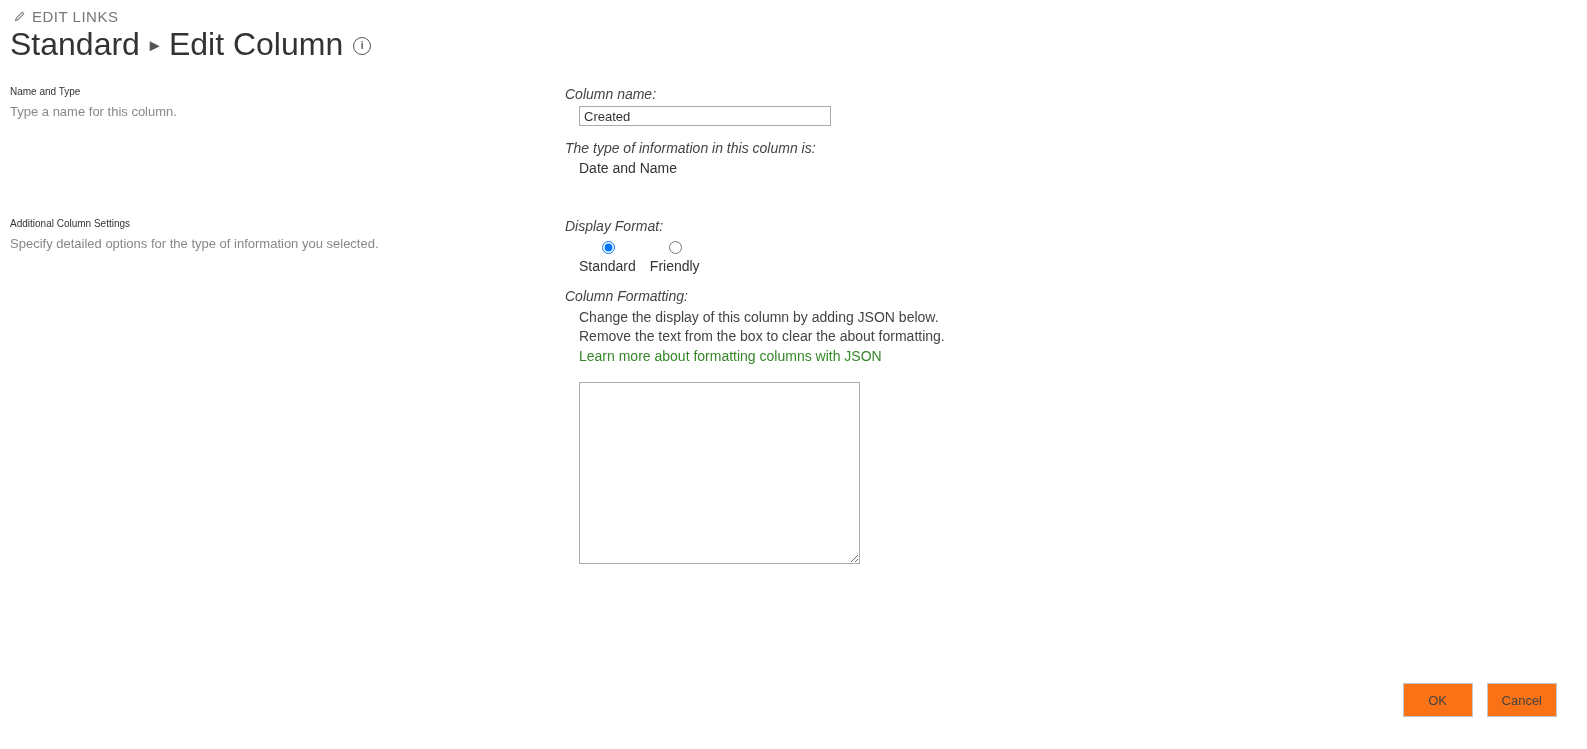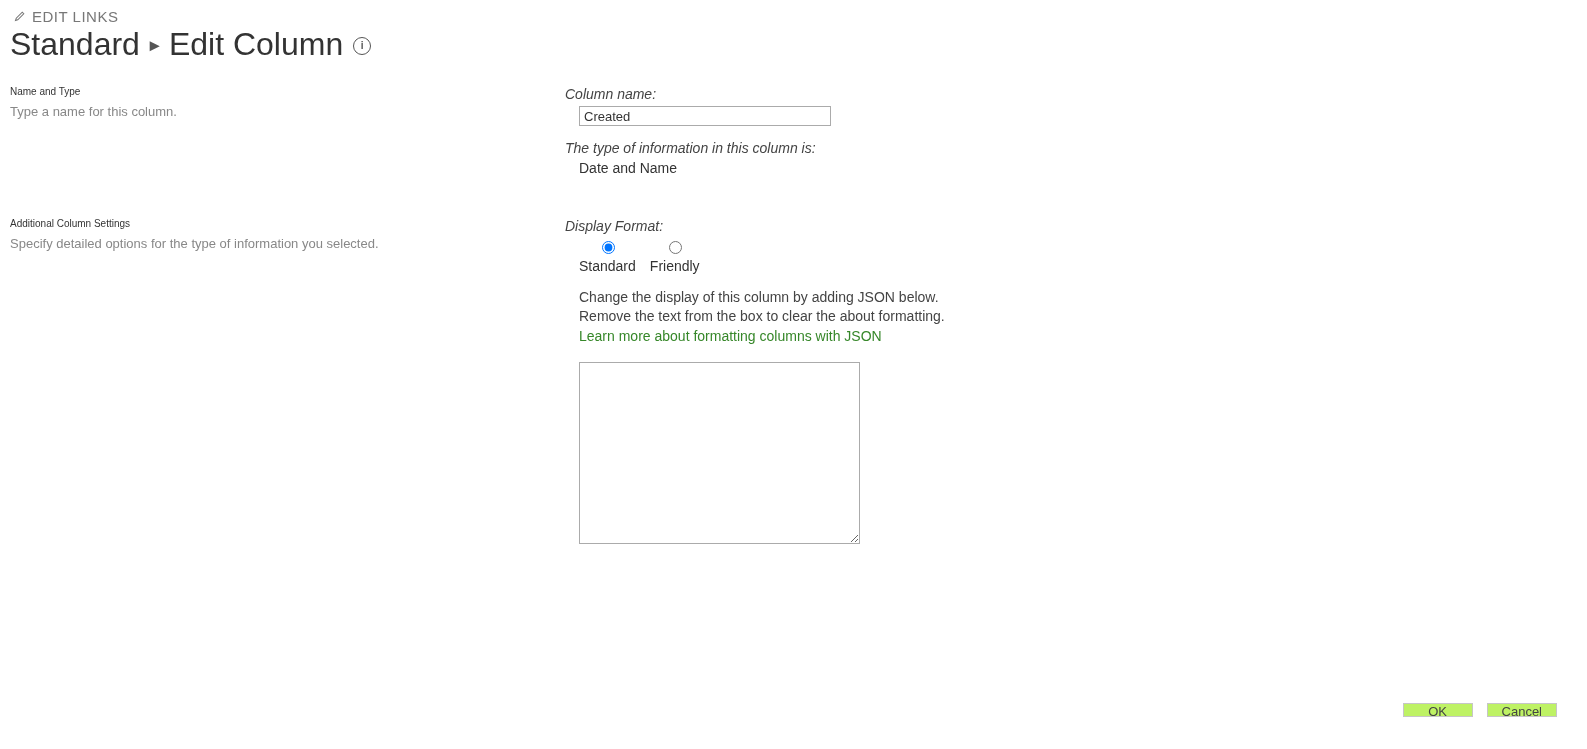--- a/index.html
+++ b/index.html
@@ -145,24 +145,24 @@
   
   .button-row {
     position: absolute;
     right: 30px;
     bottom: 32px;
     display: flex;
     gap: 14px;
   }
   .sp-button {
     min-width: 70px;
-    height: 14px;
+    height: 34px;
     padding: 0 14px;
     border: 1px solid #c6c6c6;
-    background: #bef264;
+    background: #f97316;
     color: #444;
     font-family: inherit;
     font-size: 13px;
     cursor: pointer;
   }
 </style>
 </head>
 <body>
 
 <div class="page">
@@ -217,20 +217,21 @@
             <span>Standard</span>
           </label>
           <label class="radio-item">
             <input type="radio" name="displayFormat" style="">
             <span>Friendly</span>
           </label>
         </div>
       </div>
 
       <div class="field-block">
+        <div class="field-label">Column Formatting:</div>
         <div class="indent">
           <div class="help-text">Change the display of this column by adding JSON below.</div>
           <div class="help-text">Remove the text from the box to clear the about formatting.</div>
           <a href="#" class="link-green">Learn more about formatting columns with JSON</a>
         </div>
         <div class="indent" style="margin-top:18px;">
           <textarea class="sp-textarea json-textarea" style=""></textarea>
         </div>
       </div>
     </div>

